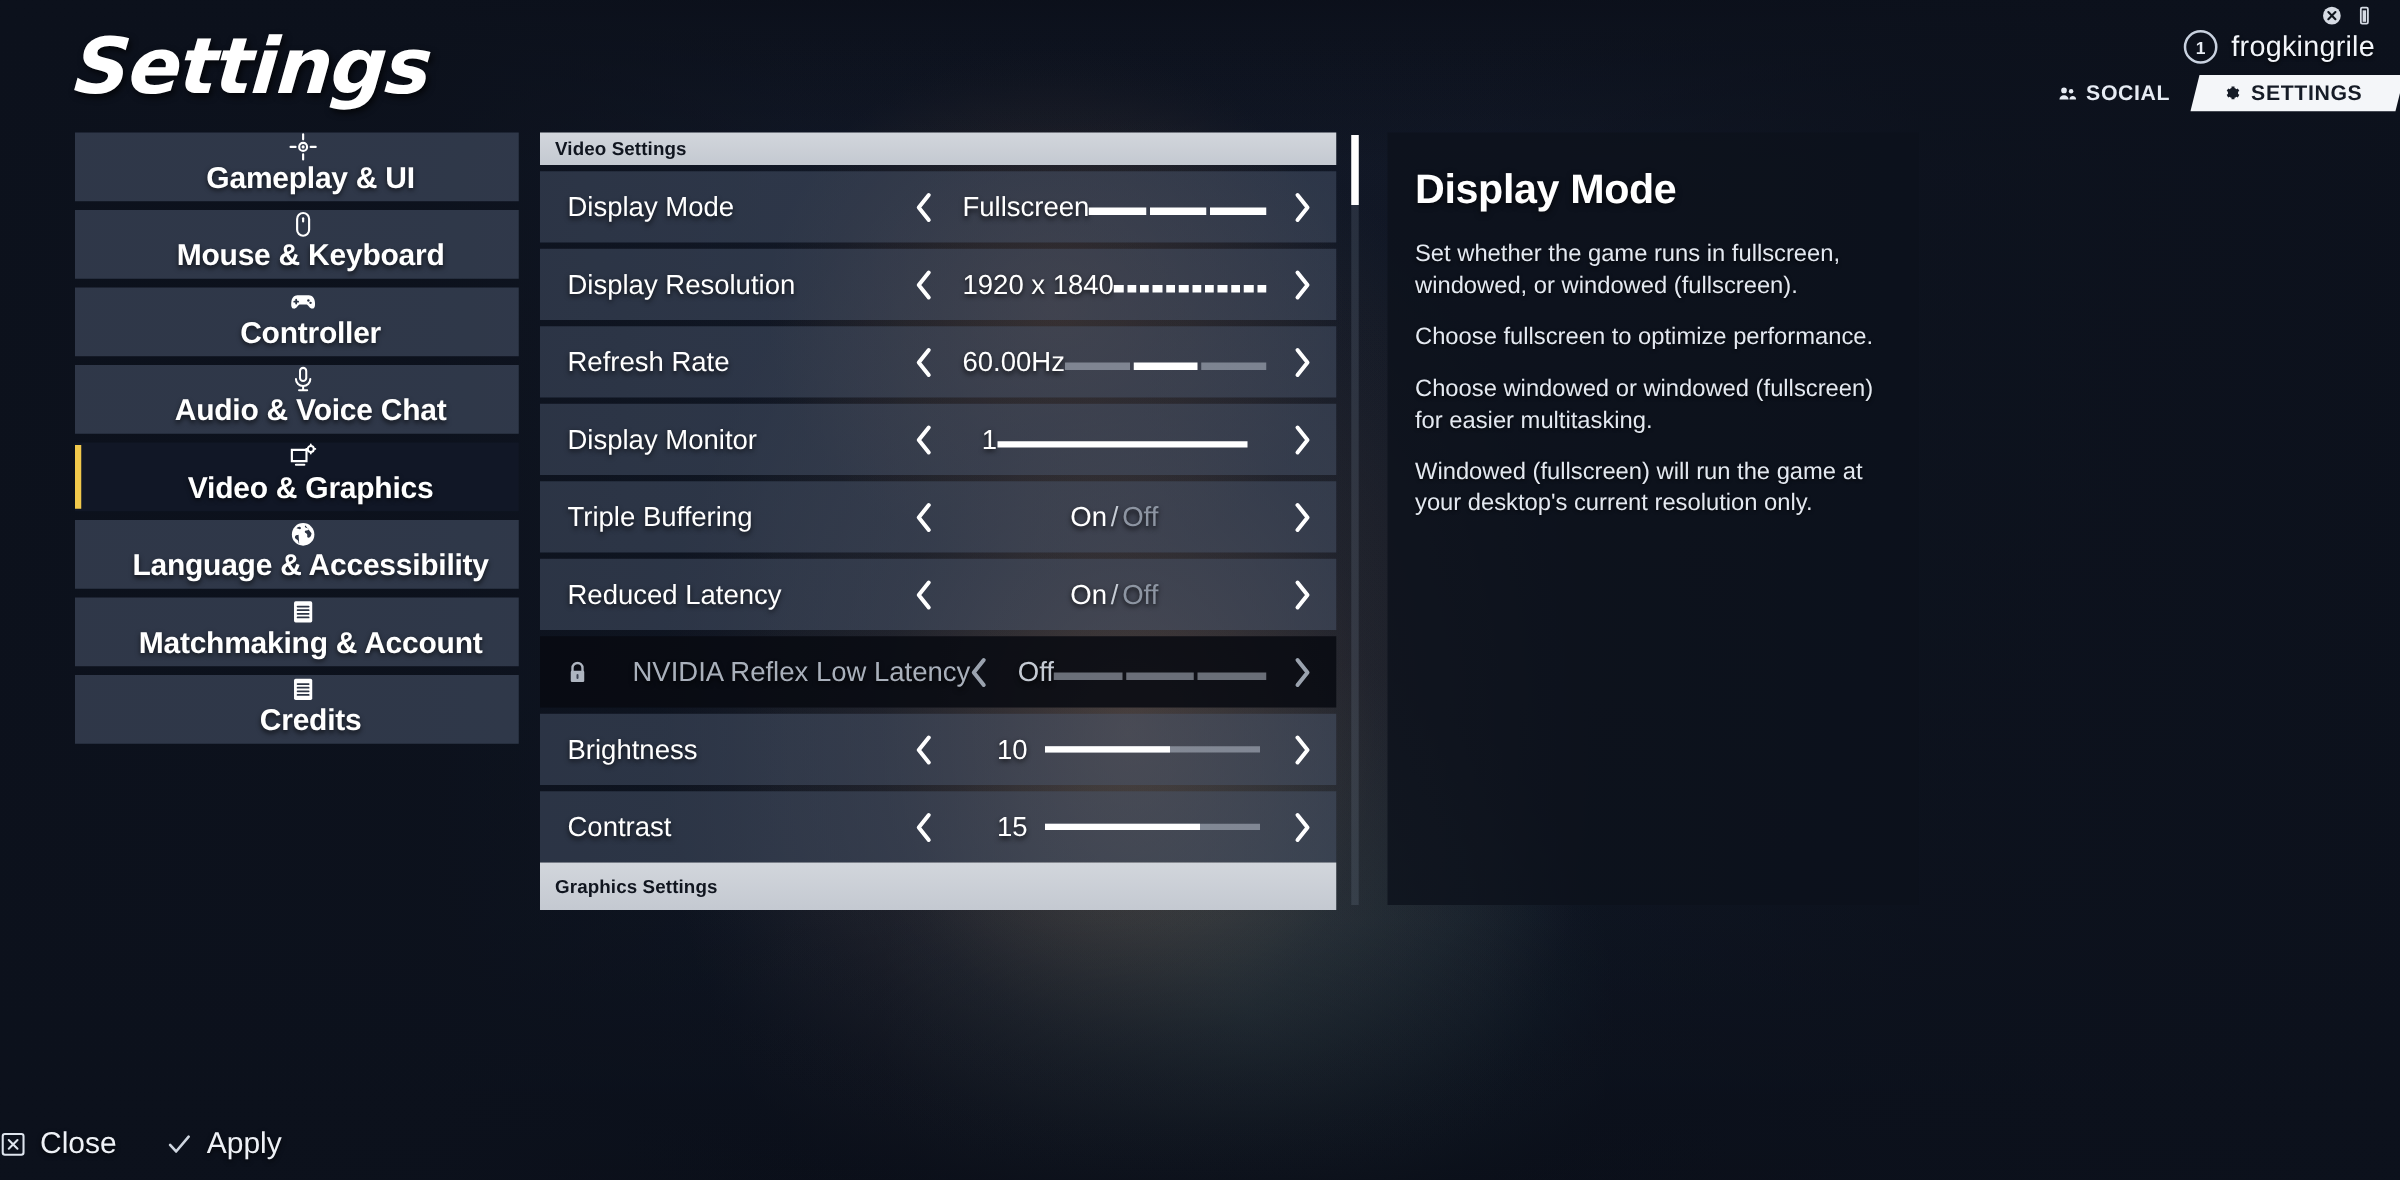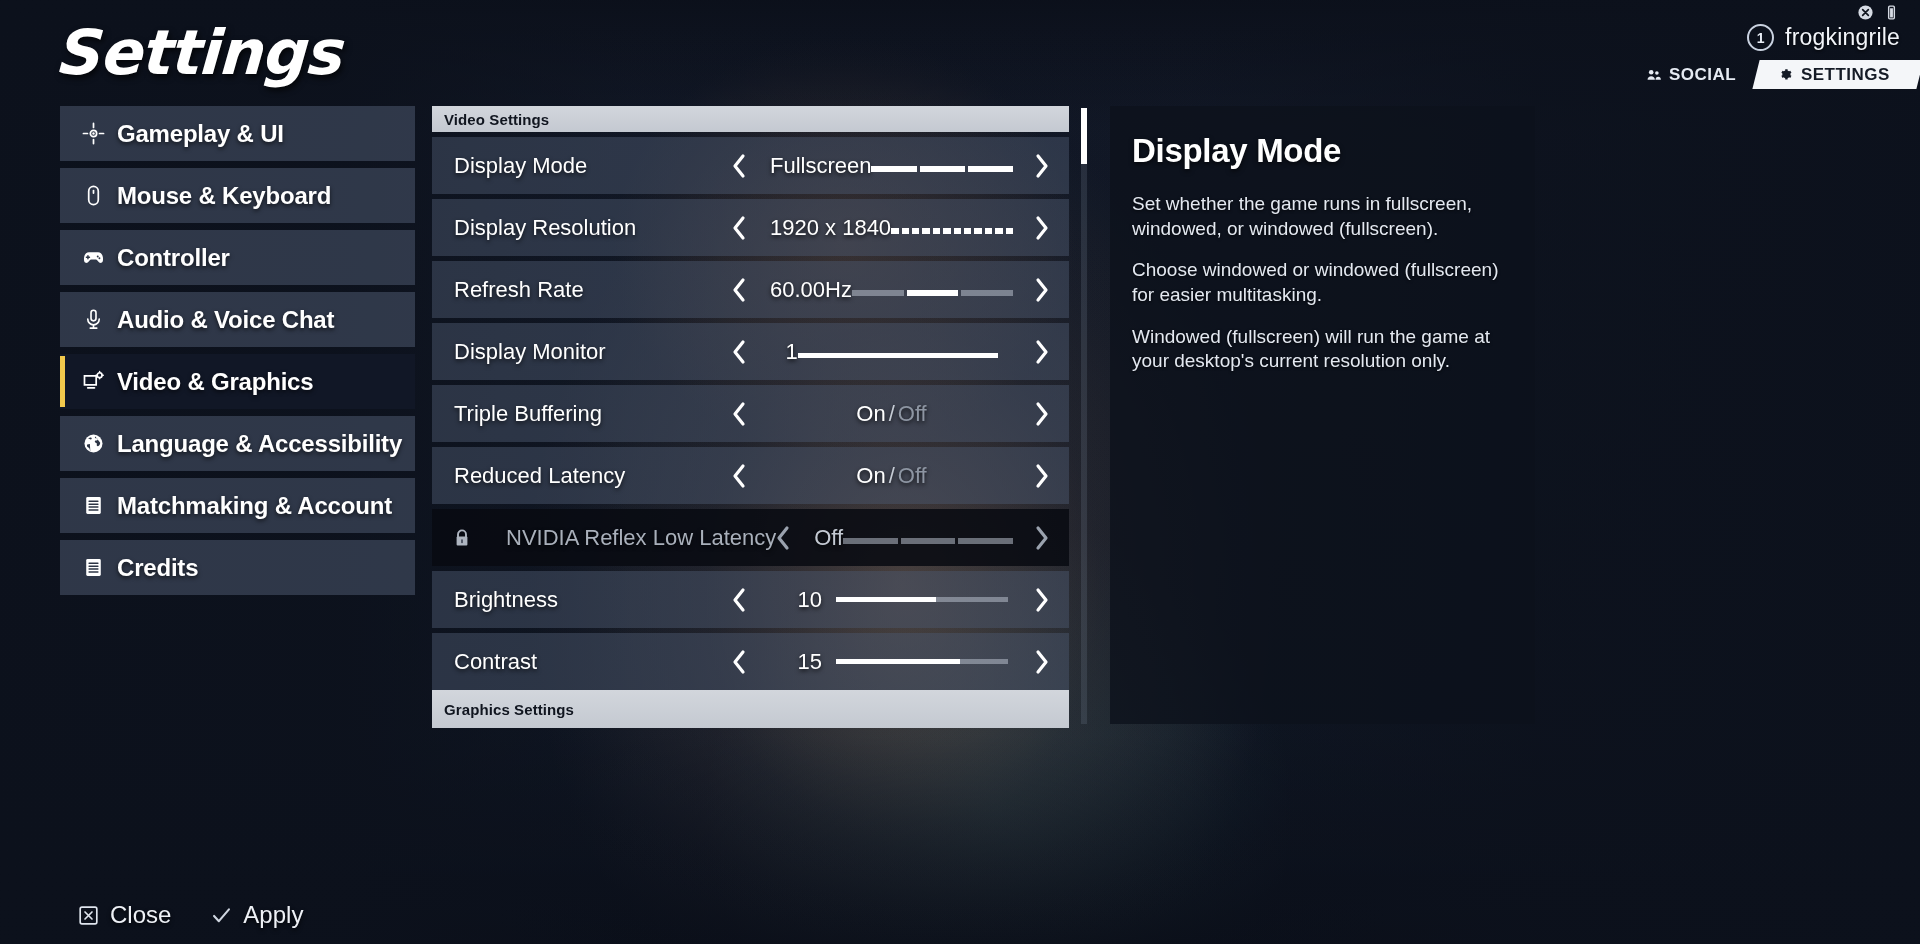--- a/index.html
+++ b/index.html
@@ -106,20 +106,21 @@
     z-index: 20;
   }
   .nav-item {
     position: relative;
     height: 55px;
     margin-bottom: 7px;
     display: flex; align-items: center;
     padding-left: 22px;
     background: rgba(86,99,122,0.48);
     cursor: pointer;
+    flex-direction: column;
   }
   .nav-item.selected {
     background: rgba(18,25,40,0.82);
   }
   .nav-accent {
     position: absolute; left: 0; top: 2px; bottom: 2px;
     width: 5px; background: #f2c94c;
     display: none;
   }
   .nav-item.selected .nav-accent { display: block; }
@@ -297,21 +298,21 @@
     font-size: 19px; line-height: 1.30;
     margin-bottom: 17px;
     text-shadow: 0 1px 3px rgba(0,0,0,0.7);
   }
 
   
   .actionbar {
     position: absolute; left: 0; bottom: 0;
     width: 1580px; height: 58px;
     display: flex; align-items: center;
-    padding-left: 78px; gap: 40px;
+    gap: 40px;
     z-index: 30;
   }
   .action {
     display: flex; align-items: center; gap: 11px;
     color: #eef1f6;
     font-size: 24px; font-weight: 400;
     text-shadow: 0 2px 4px rgba(0,0,0,0.8);
     cursor: pointer;
   }
   .action-ico { width: 21px; height: 21px; display: block; }
@@ -689,20 +690,21 @@
     <div class="section-header bottom">Graphics Settings</div>
   </div>
 
   <div class="scrollbar">
     <div class="scrollthumb"></div>
   </div>
 
   <div class="desc-panel">
     <div class="desc-title">Display Mode</div>
     <div class="desc-p">Set whether the game runs in fullscreen, windowed, or windowed (fullscreen).</div>
+    <div class="desc-p">Choose fullscreen to optimize performance.</div>
     <div class="desc-p">Choose windowed or windowed (fullscreen) for easier multitasking.</div>
     <div class="desc-p">Windowed (fullscreen) will run the game at your desktop's current resolution only.</div>
   </div>
 
   <div class="actionbar">
     <div class="action">
       <svg class="action-ico" viewBox="0 0 24 24">
         <rect x="2.5" y="2.5" width="19" height="19" rx="2" fill="none" stroke="#dfe5ee" stroke-width="1.9"></rect>
         <path d="M8 8l8 8M16 8l-8 8" stroke="#dfe5ee" stroke-width="1.9" stroke-linecap="round"></path>
       </svg>

